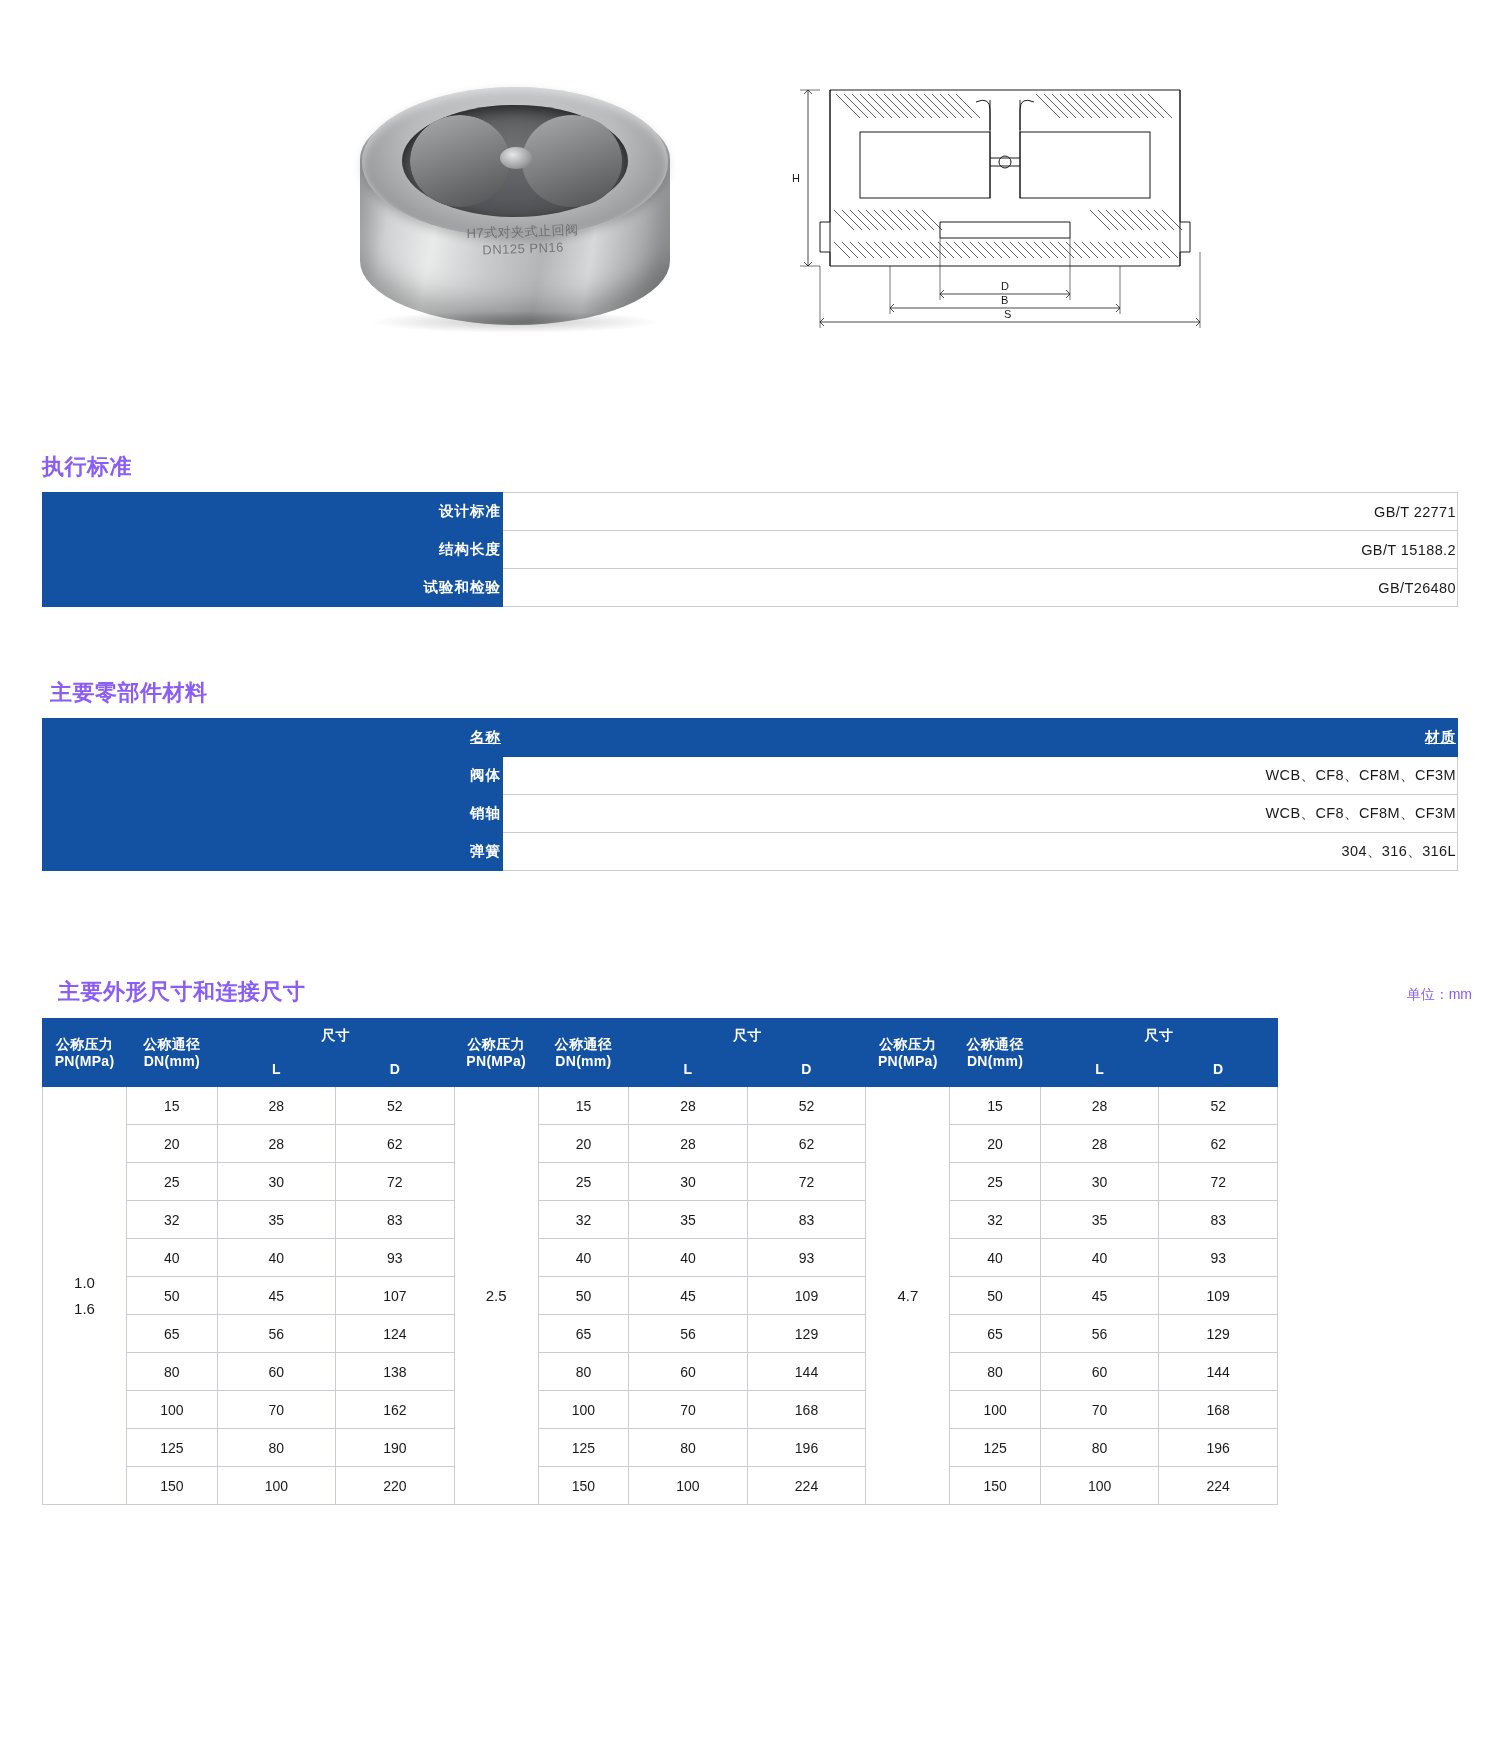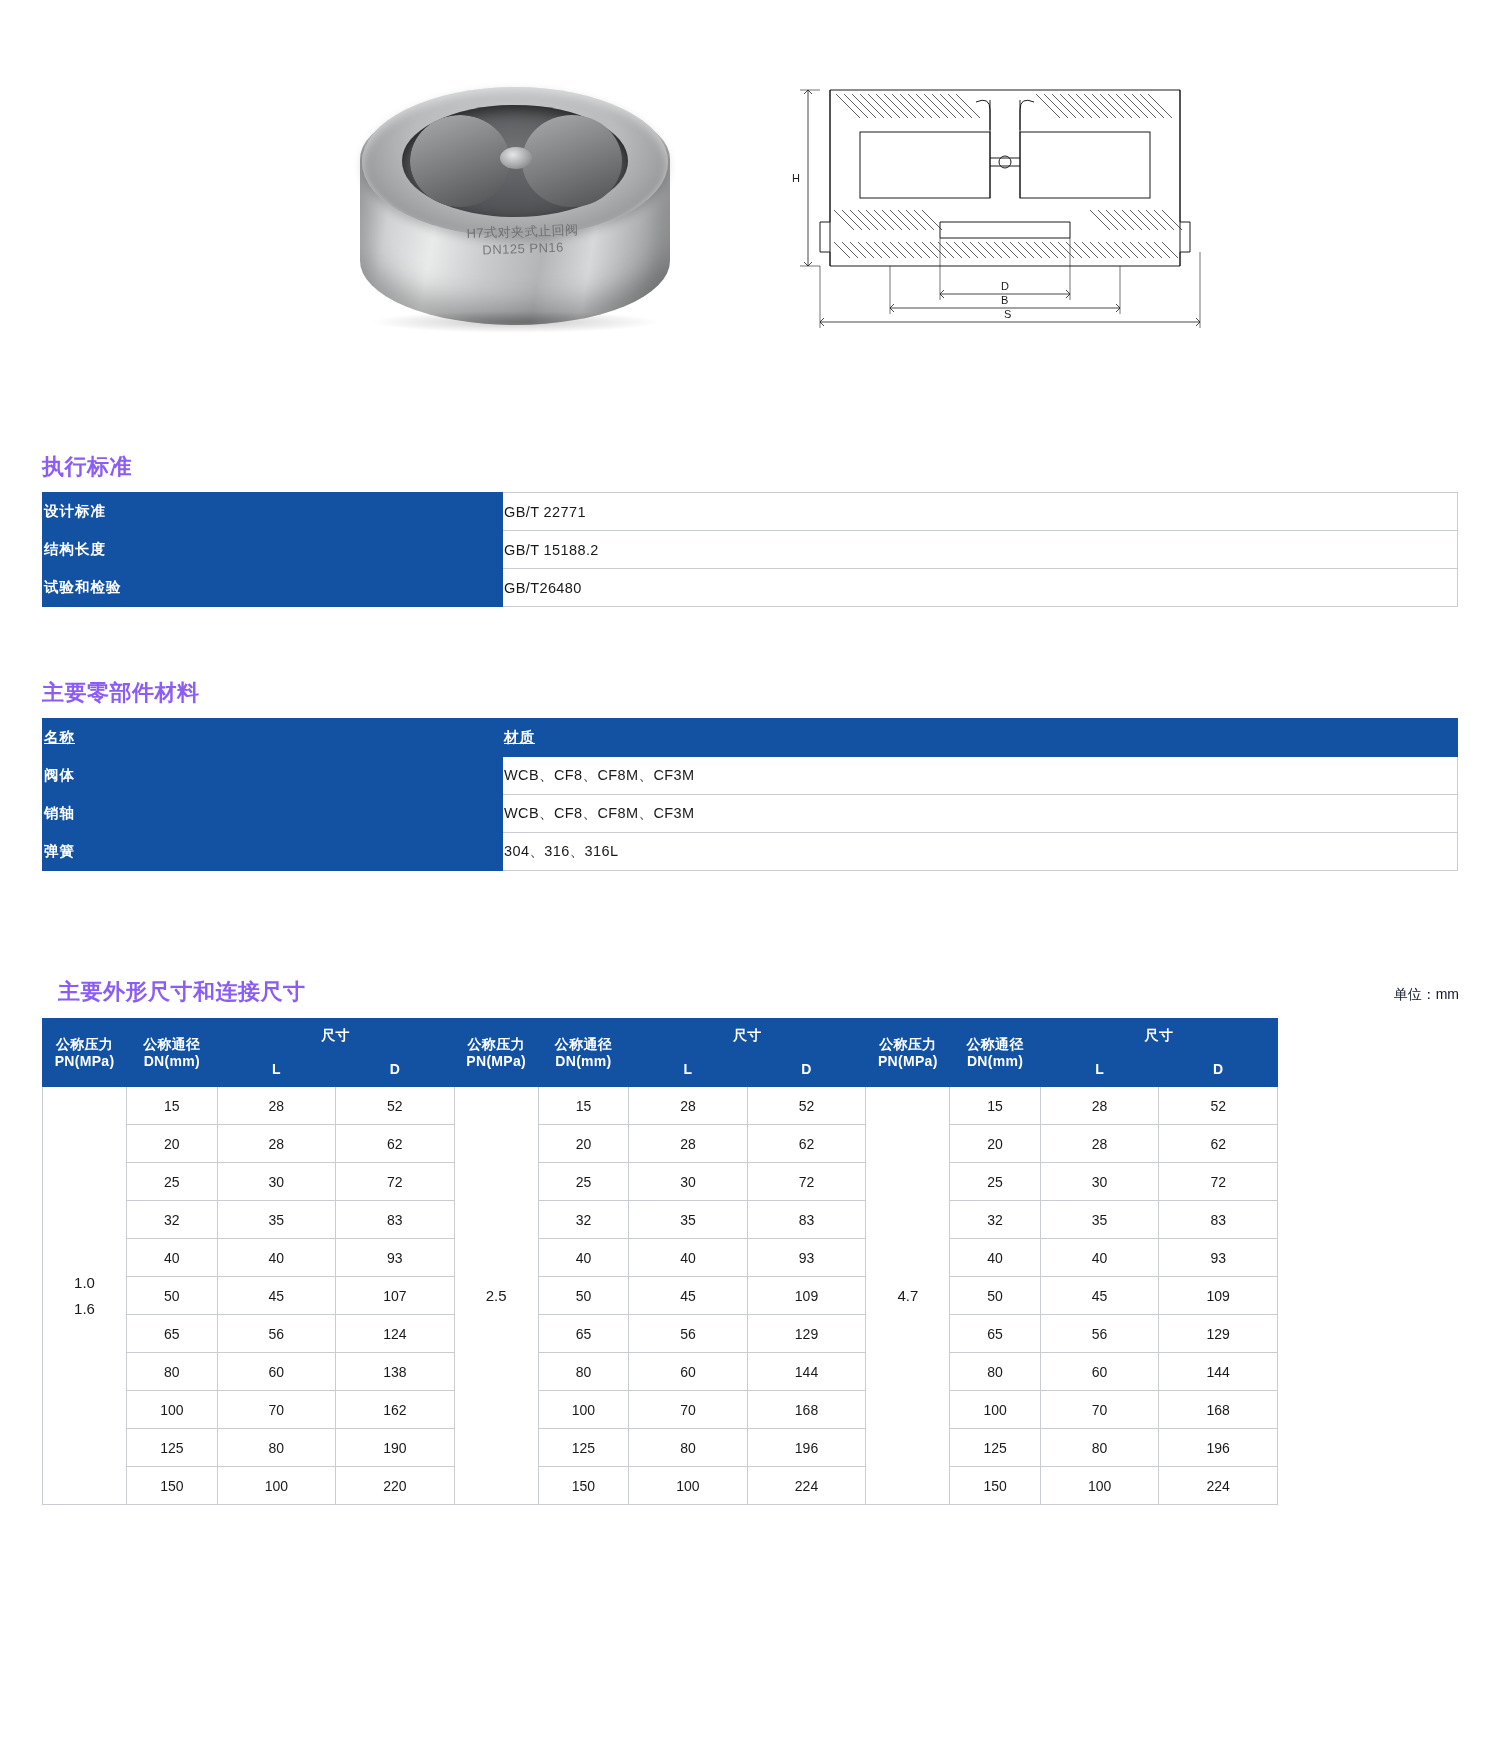--- a/index.html
+++ b/index.html
@@ -101,48 +101,48 @@
 
   
   .sec-title {
     font-size: 22px;
     font-weight: bold;
     color: #8b5cf6;
     margin: 0 0 14px 42px;
     letter-spacing: .5px;
   }
   .sec-title.t1 { position: absolute; top: 452px; left: 0; }
-  .sec-title.t2 { position: absolute; top: 678px; left: 0; }
+  .sec-title.t2 { position: absolute; top: 678px; left: 8px; }
   .sec-title.t3 { position: absolute; top: 977px; left: 16px; }
 
   .unit-note {
     position: absolute;
     top: 986px;
-    right: 41px;
+    right: 28px;
     font-size: 14px;
-    color: #0f172a;
+    color: #8b5cf6;
   }
 
   
   table.tbl {
     border-collapse: collapse;
     table-layout: fixed;
   }
   table.std {
     position: absolute;
     left: 42px;
     width: 1416px;
   }
   table.std.a { top: 492px; }
   table.std.b { top: 718px; }
   table.std td {
     height: 38px;
     border: 1px solid #c9cdd2;
     font-size: 14.5px;
-    text-align: left;
+    text-align: right;
     vertical-align: middle;
     color: #1a1a1a;
     margin-top: 32px;
   }
   table.std td.lbl {
     width: 460px;
     background: #1352a3;
     color: #ffffff;
     font-weight: bold;
     border: 1px solid #1352a3;

